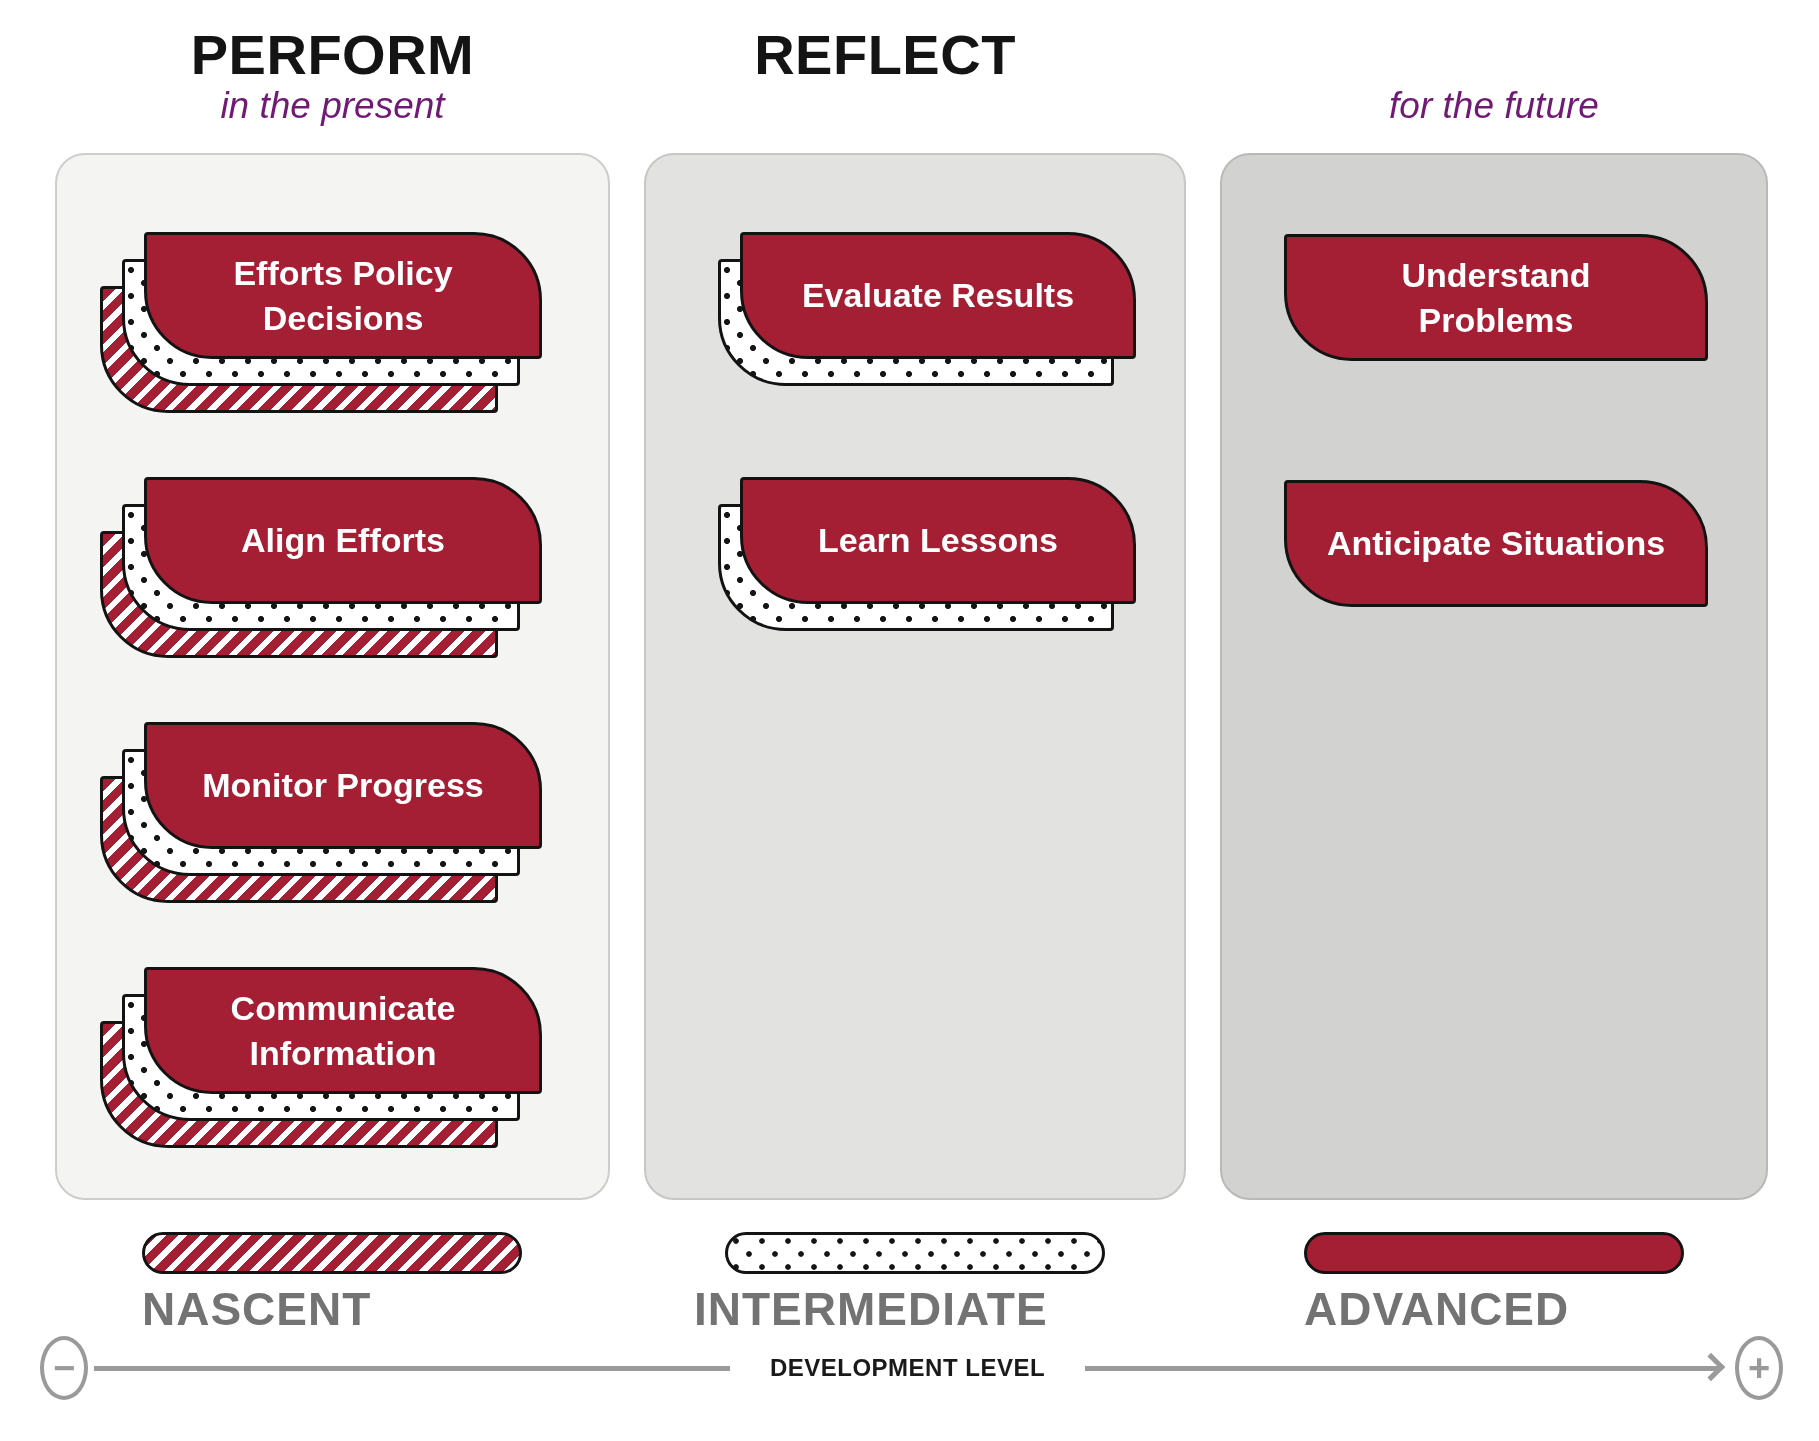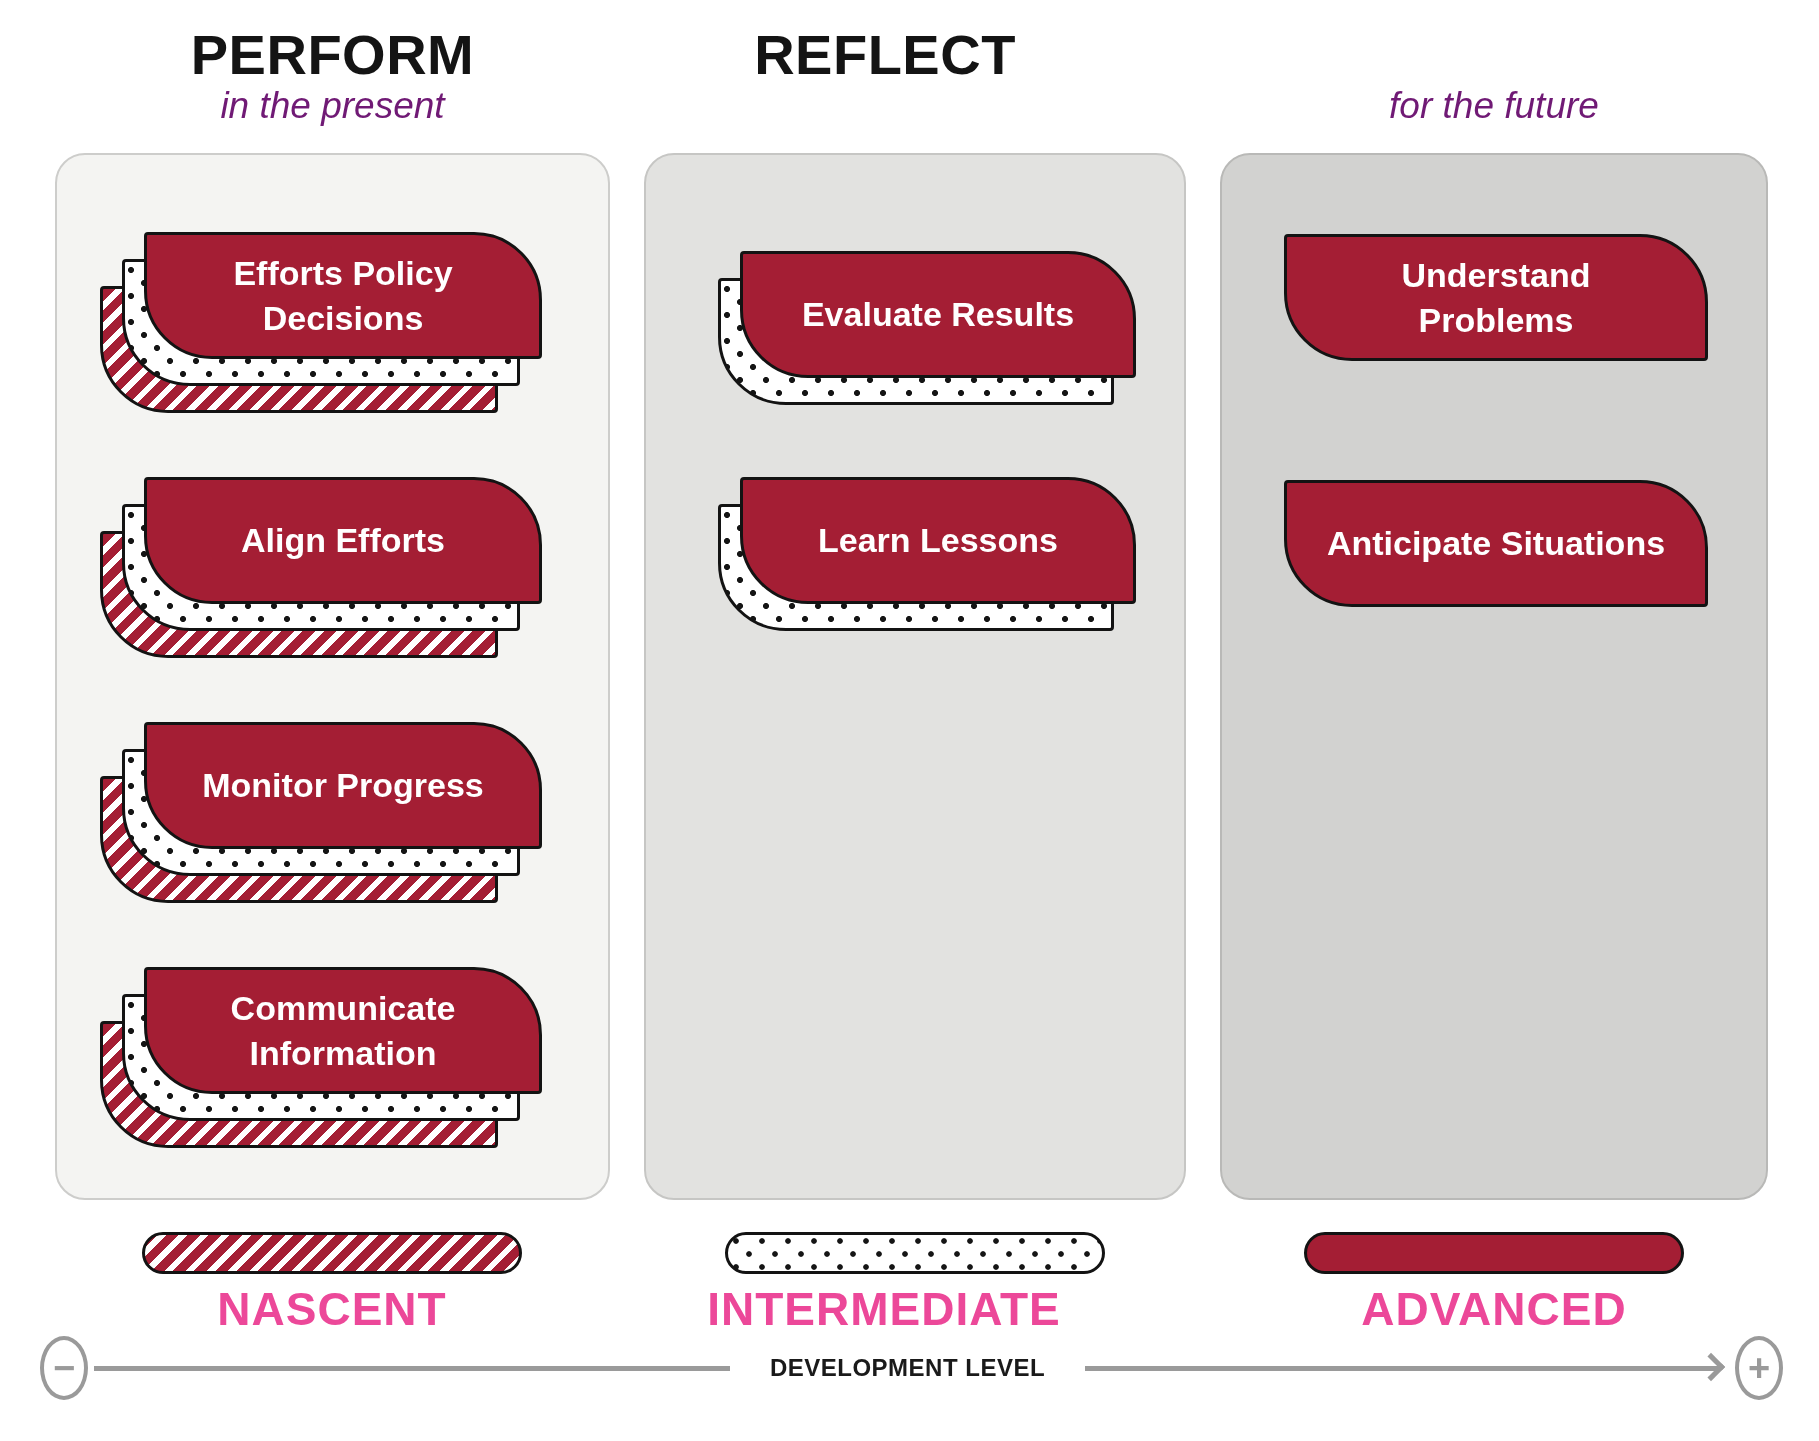--- a/index.html
+++ b/index.html
@@ -52,22 +52,22 @@
   .swatch.nascent{background:repeating-linear-gradient(135deg, var(--red) 0 9px, #ffffff 9px 15px);}
   .swatch.intermediate{
     background-color:#ffffff;
     background-image:
       radial-gradient(circle, #151515 2.4px, transparent 3.2px),
       radial-gradient(circle, #151515 2.4px, transparent 3.2px);
     background-size:26px 26px; background-position:8px 6px, 21px 19px;
   }
   .swatch.advanced{background:var(--red);}
   .legend-label{
-    position:absolute; top:1282px; width:380px; text-align:center;
-    font-size:46px; font-weight:800; letter-spacing:1px; color:#ec4899;
+    position:absolute; top:1282px; width:380px; text-align:left;
+    font-size:46px; font-weight:800; letter-spacing:1px; color:#737373;
   }
   
   .axis{
     position:absolute; left:40px; right:36px; top:1332px; height:72px;
     display:flex; align-items:center;
   }
   .axis-circle{
     width:48px; height:64px; box-sizing:border-box; flex:0 0 auto;
     border:4px solid var(--gray); border-radius:50%; background:#ffffff;
     display:flex; align-items:center; justify-content:center;
@@ -119,21 +119,21 @@
         <div class="layer advanced">Communicate Information</div>
       </div>
 
     </div>
   </div>
 
   <div class="col" style="left:644px; width:482px;">
     <div class="col-title">REFLECT</div>
     <div class="panel panel-2" style="left:0; width:542px;">
 
-      <div class="stack" style="left:94px; top:77px; width:396px; height:127px;margin-top:19px;">
+      <div class="stack" style="left:94px; top:77px; width:396px; height:127px;">
         <div class="layer intermediate"></div>
         <div class="layer advanced">Evaluate Results</div>
       </div>
 
       <div class="stack" style="left:94px; top:322px; width:396px; height:127px;">
         <div class="layer intermediate"></div>
         <div class="layer advanced">Learn Lessons</div>
       </div>
 
     </div>

